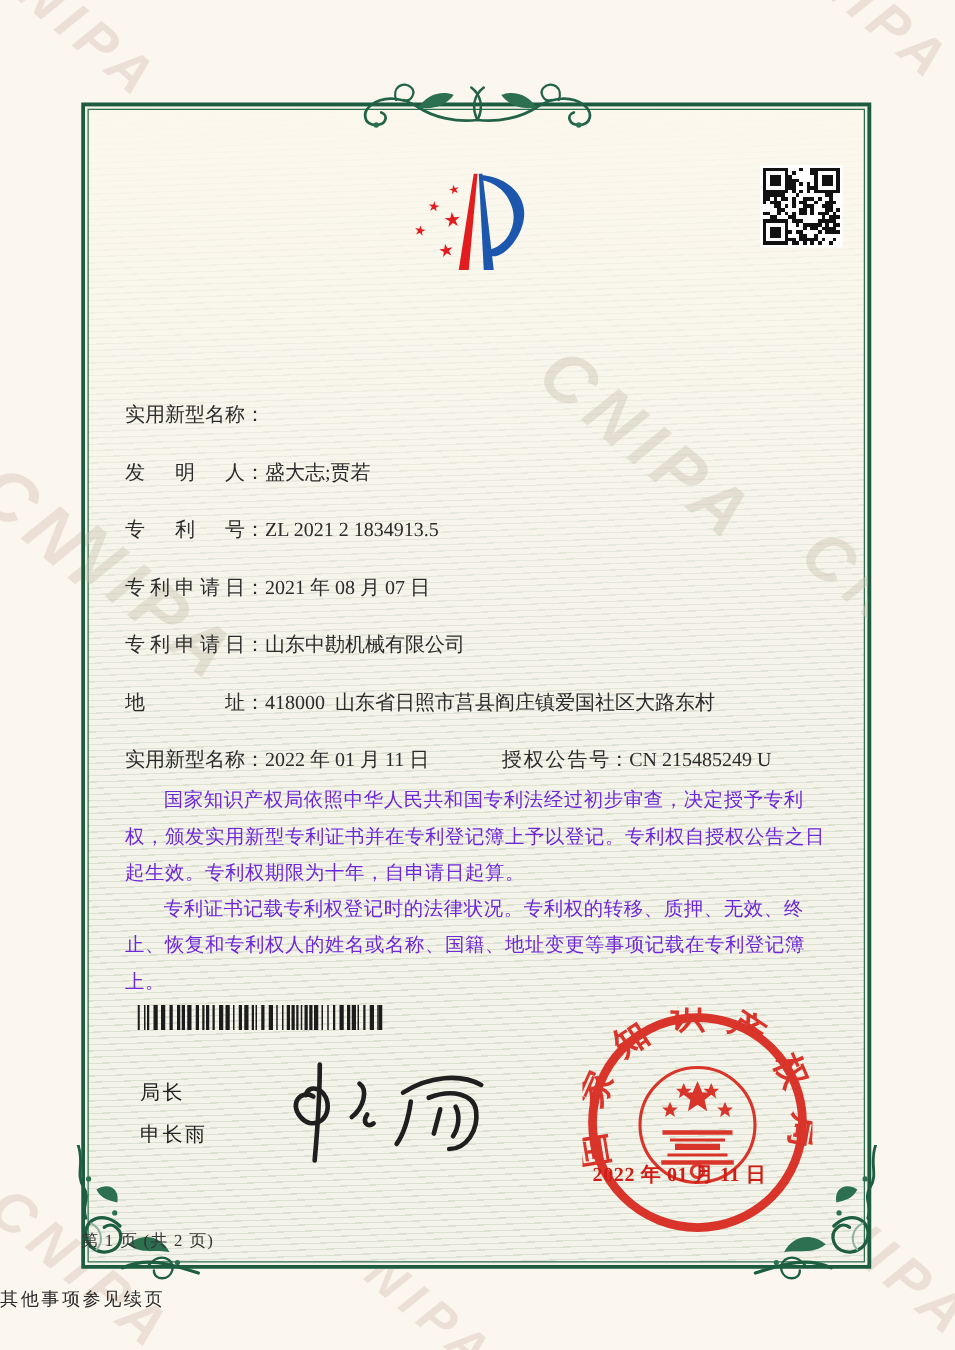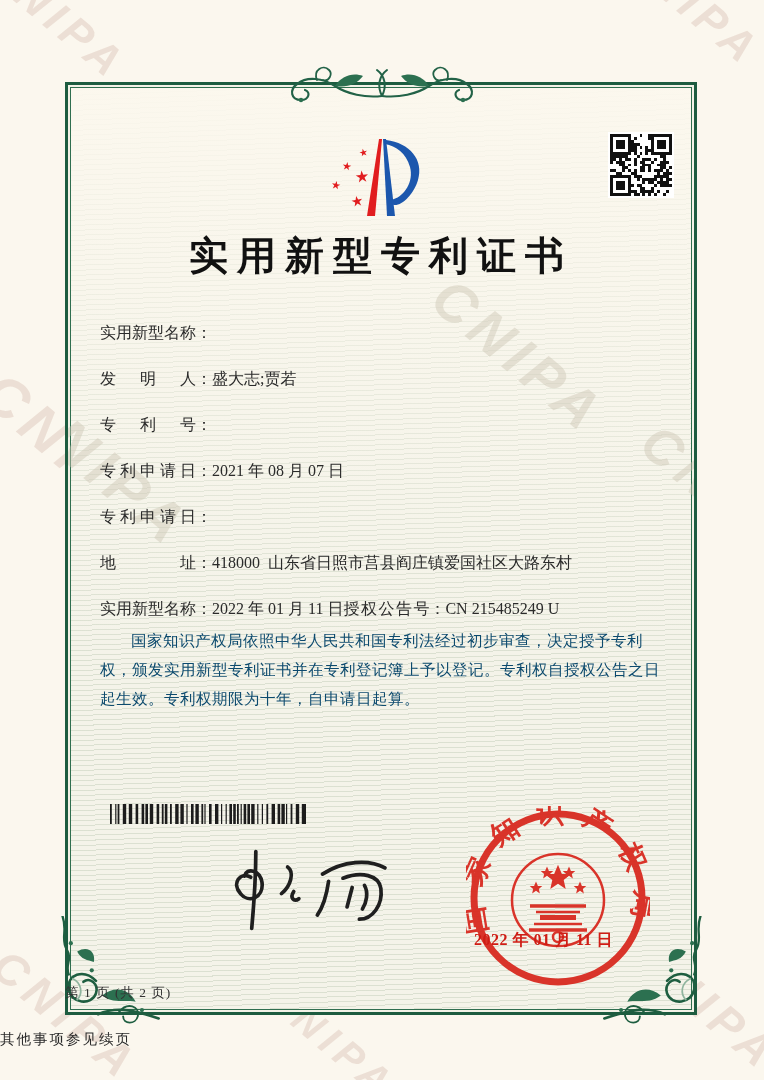--- a/index.html
+++ b/index.html
@@ -26,25 +26,25 @@
   .lstar{position:absolute;color:#e11d1f;line-height:1;}
   .qr-box{position:absolute;left:608px;top:132px;width:66px;height:66px;background:#fff;padding:2px;box-sizing:border-box;}
   .title{position:absolute;left:65px;top:229px;width:632px;text-align:center;
          font-size:39px;font-weight:600;letter-spacing:9px;color:#111;}
   
   .fields{position:absolute;left:100px;top:320px;width:566px;font-size:16px;color:#2b2b2b;}
   .frow{display:flex;align-items:flex-start;line-height:25px;margin-bottom:21px;}
   .f-label{display:inline-block;width:96px;text-align:justify;text-align-last:justify;flex:none;}
   .f-colon{flex:none;}
   .f-value{white-space:pre-wrap;}
-  .grant-pair{display:flex;}
+  .grant-pair{display:flex;margin-left:58px;}
   .g-label{display:inline-block;width:86px;text-align:justify;text-align-last:justify;flex:none;}
   
   .body-text{position:absolute;left:100px;top:626px;width:566px;font-size:15.5px;line-height:29px;
-             color:#0c4a6e;letter-spacing:.5px;}
+             color:#6d28d9;letter-spacing:.5px;}
   .body-text p{margin:0;text-indent:2em;}
   
   .barcode{position:absolute;left:110px;top:804px;width:196px;height:20px;}
   .signer{position:absolute;left:112px;top:864px;font-size:16px;color:#222;}
   .signer div{margin-bottom:13px;letter-spacing:2px;}
   .signature{position:absolute;left:222px;top:844px;width:205px;height:92px;}
   .seal{position:absolute;left:466px;top:806px;width:184px;height:184px;}
   .seal-date{position:absolute;left:474px;top:930px;width:150px;font-size:16px;font-weight:700;
              color:#cf1d15;letter-spacing:.5px;white-space:pre;}
   .page-info{position:absolute;left:65px;top:984px;width:632px;text-align:left;font-size:13.5px;color:#333;letter-spacing:1px;}
@@ -357,64 +357,66 @@
         <rect x="0" y="20" width="1" height="1" fill="#111"></rect>
         <rect x="1" y="20" width="1" height="1" fill="#111"></rect>
         <rect x="2" y="20" width="1" height="1" fill="#111"></rect>
         <rect x="3" y="20" width="1" height="1" fill="#111"></rect>
         <rect x="4" y="20" width="1" height="1" fill="#111"></rect>
         <rect x="5" y="20" width="1" height="1" fill="#111"></rect>
         <rect x="6" y="20" width="1" height="1" fill="#111"></rect>
       </svg>
   </div>
 
-  <div class="title">实用新型专利证书</div>
 
   <div class="fields">
     <div class="frow">
       <span class="f-label">实用新型名称</span>
         <span class="f-colon">：</span>
     </div>
     <div class="frow">
       <span class="f-label">发明人</span>
         <span class="f-colon">：</span>
         <span class="f-value">盛大志;贾若</span>
     </div>
     <div class="frow">
       <span class="f-label">专利号</span>
         <span class="f-colon">：</span>
+        <span class="f-value">ZL 2021 2 1834913.5</span>
     </div>
     <div class="frow">
       <span class="f-label">专利申请日</span>
         <span class="f-colon">：</span>
         <span class="f-value">2021 年 08 月 07 日</span>
     </div>
     <div class="frow">
       <span class="f-label">专利申请日</span>
         <span class="f-colon">：</span>
+        <span class="f-value">山东中勘机械有限公司</span>
     </div>
     <div class="frow">
       <span class="f-label">地址</span>
         <span class="f-colon">：</span>
         <span class="f-value">418000  山东省日照市莒县阎庄镇爱国社区大路东村</span>
     </div>
     <div class="frow">
       <span class="f-label">实用新型名称</span>
         <span class="f-colon">：</span>
         <span class="f-value">2022 年 01 月 11 日</span>
       <span class="grant-pair">
         <span class="g-label">授权公告号</span>
           <span class="f-colon">：</span>
           <span class="f-value">CN 215485249 U</span>
       </span>
     </div>
   </div>
 
   <div class="body-text">
     <p>国家知识产权局依照中华人民共和国专利法经过初步审查，决定授予专利权，颁发实用新型专利证书并在专利登记簿上予以登记。专利权自授权公告之日起生效。专利权期限为十年，自申请日起算。</p>
+    <p>专利证书记载专利权登记时的法律状况。专利权的转移、质押、无效、终止、恢复和专利权人的姓名或名称、国籍、地址变更等事项记载在专利登记簿上。</p>
   </div>
 
   <svg id="barcode" class="barcode" viewBox="0 0 196 20" preserveAspectRatio="none">
       <rect x="0.0" y="0" width="1.8" height="20" fill="#1c1c1c"></rect>
       <rect x="5.2" y="0" width="1.2" height="20" fill="#1c1c1c"></rect>
       <rect x="7.6" y="0" width="1.8" height="20" fill="#1c1c1c"></rect>
       <rect x="12.8" y="0" width="3.4" height="20" fill="#1c1c1c"></rect>
       <rect x="18.8" y="0" width="3.4" height="20" fill="#1c1c1c"></rect>
       <rect x="25.6" y="0" width="2.6" height="20" fill="#1c1c1c"></rect>
       <rect x="31.6" y="0" width="2.6" height="20" fill="#1c1c1c"></rect>
@@ -448,20 +450,24 @@
       <rect x="161.6" y="0" width="3.4" height="20" fill="#1c1c1c"></rect>
       <rect x="167.6" y="0" width="2.6" height="20" fill="#1c1c1c"></rect>
       <rect x="171.4" y="0" width="3.4" height="20" fill="#1c1c1c"></rect>
       <rect x="176.0" y="0" width="1.2" height="20" fill="#1c1c1c"></rect>
       <rect x="180.6" y="0" width="1.8" height="20" fill="#1c1c1c"></rect>
       <rect x="185.8" y="0" width="3.4" height="20" fill="#1c1c1c"></rect>
       <rect x="191.8" y="0" width="1.2" height="20" fill="#1c1c1c"></rect>
       <rect x="193" y="0" width="3" height="20" fill="#1c1c1c"></rect>
     </svg>
 
+  <div class="signer">
+    <div>局长</div>
+    <div>申长雨</div>
+  </div>
 
   <svg class="signature" viewBox="0 0 200 85">
     <g fill="none" stroke="#1f1f1f" stroke-width="3.6" stroke-linecap="round">
       <path d="M28,30 C18,24 9,36 18,46 C26,56 41,50 39,35 C37,23 24,20 22,29"></path>
       <path d="M33,5 C33,30 31,58 29,80"></path>
       <path d="M64,20 C71,25 67,39 58,46"></path>
       <path d="M70,44 C66,50 70,55 75,51"></path>
       <path d="M98,27 C118,14 143,12 159,21"></path>
       <path d="M104,34 C102,48 98,60 93,67"></path>
       <path d="M118,31 C136,24 153,28 155,41 C157,57 147,71 134,71"></path>

